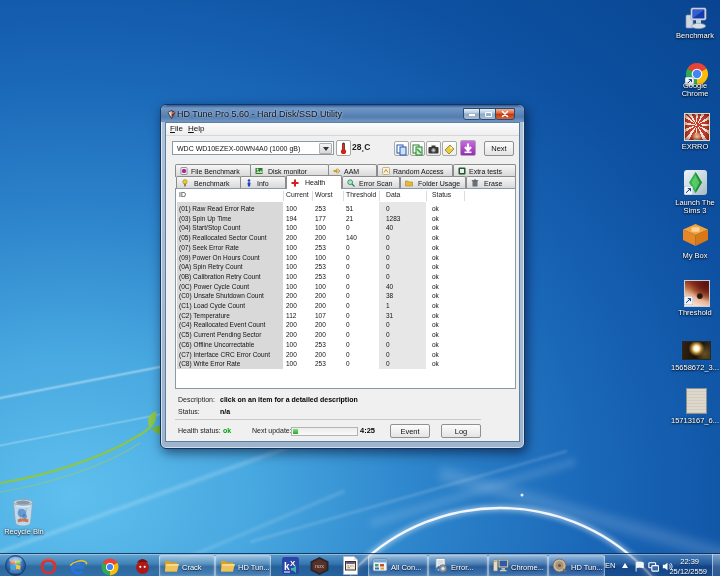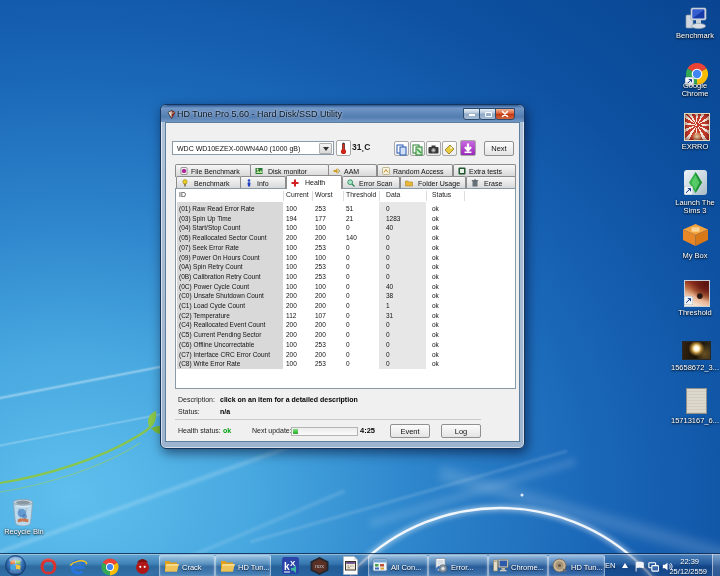--- a/index.html
+++ b/index.html
@@ -171,36 +171,40 @@
       </div>
     <div class="capbtn" id="btnmax">
         <div style="position:absolute;left:4.5px;top:2.5px;width:5px;height:3px;border:1.2px solid #fff;border-radius:1px"></div>
       </div>
     <div class="capbtn" id="btncls">
       <svg style="position:absolute;left:0;top:0" width="18" height="10" viewBox="0 0 18 10">
           <path d="M6.5,2.5 L11.5,7.5 M11.5,2.5 L6.5,7.5" stroke="#fff" stroke-width="1.5" stroke-linecap="round"></path>
         </svg>
     </div>
     <div id="client">
+      <div id="menubar">
+          <span style="position:absolute;left:4px;top:1px"><u>F</u>ile</span>
+          <span style="position:absolute;left:22px;top:1px"><u>H</u>elp</span>
+        </div>
 
       <div id="combo">
           <span style="position:absolute;left:4px;top:2.5px">WDC WD10EZEX-00WN4A0 (1000 gB)</span>
         <div style="position:absolute;right:1px;top:1px;width:11px;height:9px;background:linear-gradient(#f4f4f4,#d8d8d8);border:1px solid #b0b0b0;border-radius:1px">
           <div style="position:absolute;left:2.5px;top:3px;width:0;height:0;border-left:3px solid transparent;border-right:3px solid transparent;border-top:4px solid #333"></div>
         </div>
       </div>
 
       <div class="tool" style="left:170px;top:17px;width:13px;height:14px;background:#fff">
         <svg width="13" height="14" viewBox="0 0 13 14">
             <rect x="5" y="1.5" width="3" height="8" rx="1.5" fill="#404040"></rect>
             <rect x="5.6" y="3" width="1.8" height="7" fill="#e03020"></rect>
             <circle cx="6.5" cy="10.5" r="2.6" fill="#cc2418"></circle>
           </svg>
       </div>
-      <div style="position:absolute;left:186px;top:19px;font-size:8.5px;font-weight:bold;color:#1a1a1a">31¸C</div>
+      <div style="position:absolute;left:186px;top:19px;font-size:8.5px;font-weight:bold;color:#1a1a1a">28¸C</div>
 
       <div class="tool" style="left:228px;top:18px;width:13px;height:13px">
         <svg width="13" height="13" viewBox="0 0 13 13">
             <rect x="2" y="2" width="6" height="8" fill="#fff" stroke="#2858b0" stroke-width="1"></rect>
             <rect x="5" y="4" width="6" height="8" fill="#cfe0f8" stroke="#2858b0" stroke-width="1"></rect>
           </svg>
       </div>
       <div class="tool" style="left:244px;top:18px;width:13px;height:13px">
         <svg width="13" height="13" viewBox="0 0 13 13">
             <rect x="2" y="2" width="6" height="8" fill="#fff" stroke="#288030" stroke-width="1"></rect>

